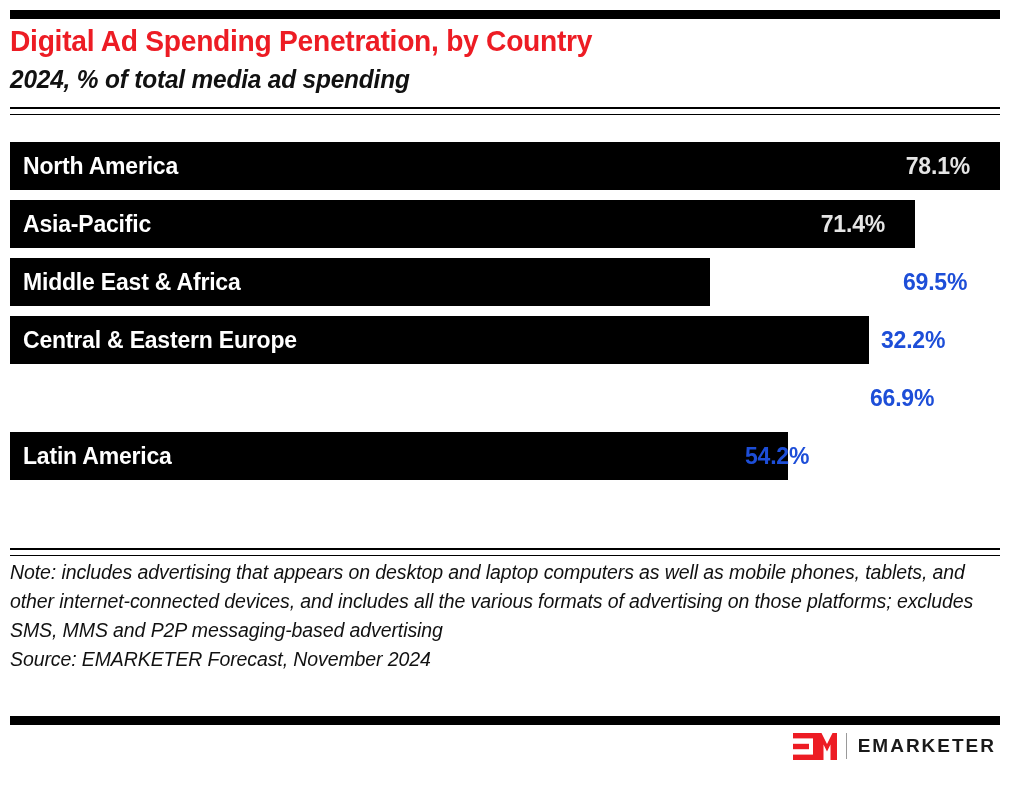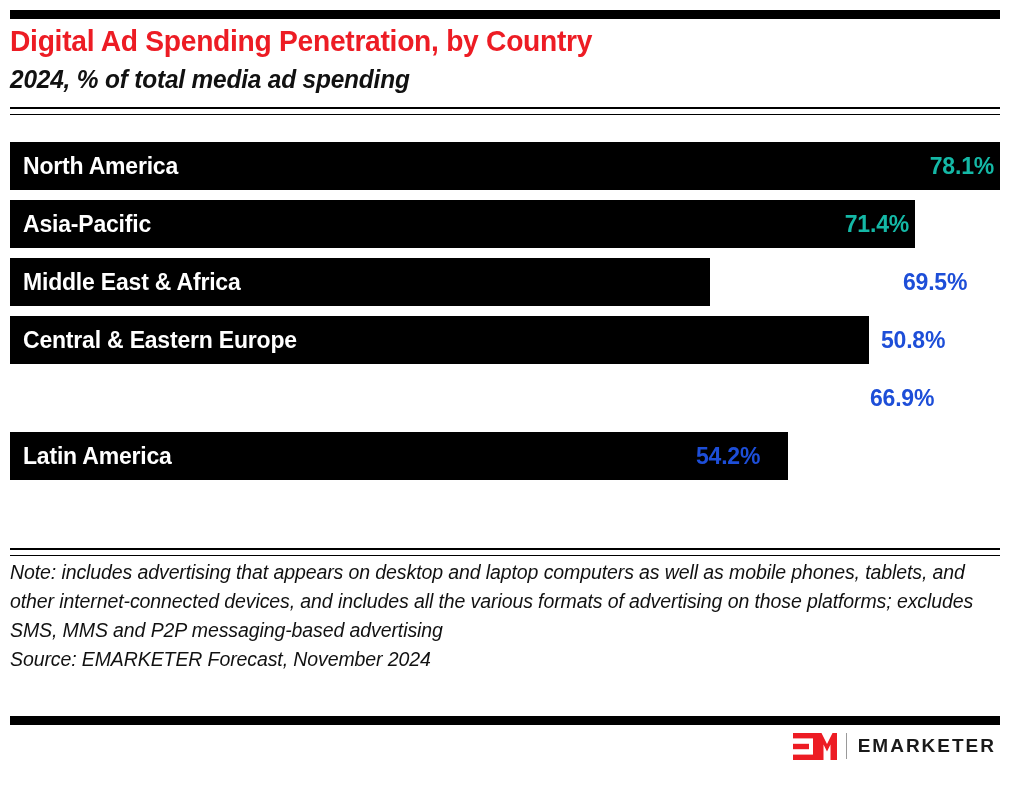--- a/index.html
+++ b/index.html
@@ -95,32 +95,32 @@
   .bar {
     position: absolute;
     left: 0;
     top: 0;
     height: 48px;
     background: #000000;
     display: flex;
     align-items: center;
     box-sizing: border-box;
     padding-left: 13px;
-    padding-right: 6px;
+    padding-right: 30px;
   }
   .bar-label {
     color: #ffffff;
     font-size: 23px;
     font-weight: bold;
     letter-spacing: -0.2px;
     white-space: nowrap;
     line-height: 48px;
   }
   .bar-value-inside {
-    color: #14b8a6;
+    color: #e5e5e5;
     font-size: 23px;
     font-weight: bold;
     letter-spacing: -0.2px;
     white-space: nowrap;
     margin-left: auto;
     line-height: 48px;
   }
   .bar-value-outside {
     position: absolute;
     top: 0;
@@ -206,30 +206,30 @@
       <div class="bar-row">
         <div class="bar" style="width: 700px;">
           <span class="bar-label">Middle East &amp; Africa</span>
         </div>
         <span class="bar-value-outside" style="left: 893px;">69.5%</span>
       </div>
       <div class="bar-row">
         <div class="bar" style="width: 859px;">
           <span class="bar-label">Central &amp; Eastern Europe</span>
         </div>
-        <span class="bar-value-outside" style="left: 871px;">50.8%</span>
+        <span class="bar-value-outside" style="left: 871px;">32.2%</span>
       </div>
       <div class="bar-row">
         <span class="bar-value-outside" style="left: 860px;">66.9%</span>
       </div>
       <div class="bar-row">
         <div class="bar" style="width: 778px;">
           <span class="bar-label">Latin America</span>
         </div>
-        <span class="bar-value-outside" style="left: 686px;">54.2%</span>
+        <span class="bar-value-outside" style="left: 735px;">54.2%</span>
       </div>
     </div>
 
   <div class="rule-double above-note"></div>
 
   <div class="footnotes">
     <div class="note-text">Note: includes advertising that appears on desktop and laptop computers as well as mobile phones, tablets, and other internet-connected devices, and includes all the various formats of advertising on those platforms; excludes SMS, MMS and P2P messaging-based advertising</div>
     <div class="source-text">Source: EMARKETER Forecast, November 2024</div>
   </div>
 

